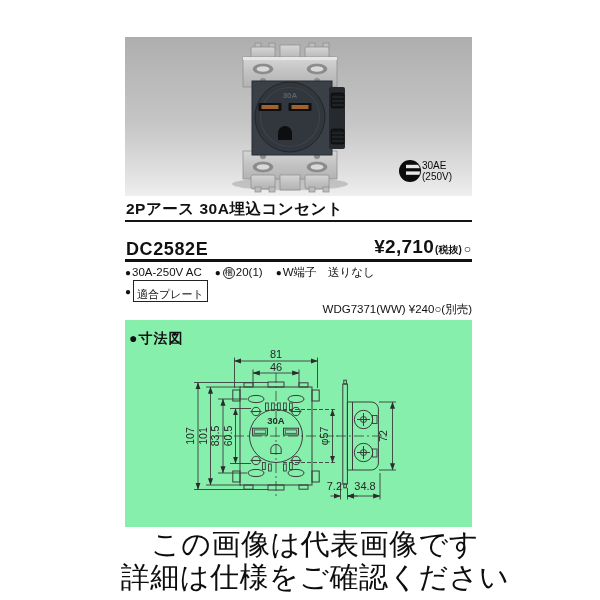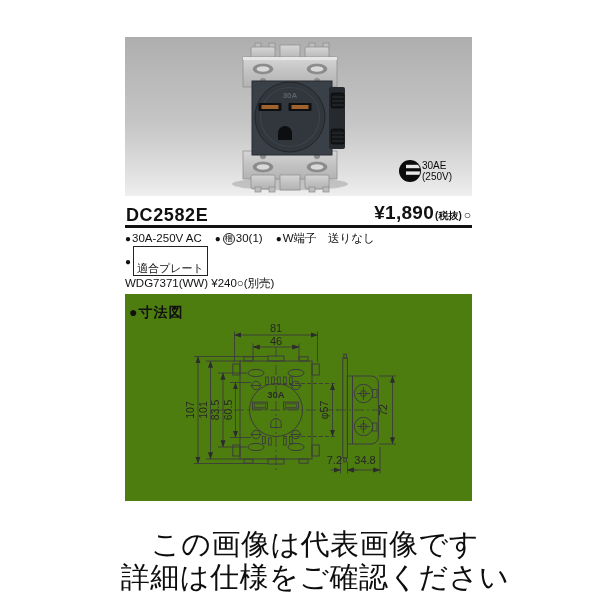--- a/index.html
+++ b/index.html
@@ -13,42 +13,42 @@
   .catalog{position:absolute;left:125px;top:37px;width:347px;}
   .photo{position:relative;height:159px;}
   .photo svg{position:absolute;left:0;top:0;}
   .title{
     margin-top:5px;font-size:15.5px;font-weight:bold;letter-spacing:.5px;
     line-height:16px;padding:0 0 3px 1px;border-bottom:2px solid #151515;
     white-space:nowrap;
   }
   .model-row{
     display:flex;justify-content:space-between;align-items:flex-end;
-    border-bottom:3px solid #111;padding:6px 1px 1px 1px;
+    border-bottom:3px solid #111;padding:14px 1px 1px 1px;
   }
   .model{font-size:18px;font-weight:bold;letter-spacing:.6px;line-height:17px;}
   .price-wrap{display:flex;align-items:baseline;}
   .price{font-size:19px;font-weight:bold;letter-spacing:.3px;}
   .price-note{font-size:10px;font-weight:bold;margin-left:1px;}
   .price-mark{font-size:12px;margin-left:2px;}
   .specs{margin-top:4px;font-size:11.5px;line-height:13px;white-space:nowrap;}
   .spec-line{margin-top:1px;display:flex;align-items:center;}
   .spec-item{margin-right:13px;display:inline-flex;align-items:center;}
   .bullet{font-size:10px;margin-right:1px;}
   .circled{
     display:inline-block;width:12px;height:12px;box-sizing:border-box;
     border:1px solid #222;border-radius:50%;font-size:8px;line-height:10px;
     text-align:center;margin:0 1px;flex:0 0 auto;
   }
   .boxed{
-    border:1px solid #222;padding:16px 3px 1px 3px;margin:0 9px 0 1px;
+    border:1px solid #222;padding:8px 3px 1px 3px;margin:0 9px 0 1px;
     font-size:11px;line-height:11px;
   }
-  .plate-option{margin-top:1px;}
-  .dim-area{margin-top:4px;height:207px;background:#4d7c0f;position:relative;text-align:right;}
+  .plate-option{margin-top:1px;text-align:right;}
+  .dim-area{margin-top:4px;height:207px;background:#86efac;position:relative;text-align:right;}
   .dim-label{position:absolute;left:4px;top:10px;font-size:14px;font-weight:bold;letter-spacing:1px;}
   .dim-area svg{position:absolute;left:0;top:0;}
   .notice{
     position:absolute;left:25px;top:528px;width:580px;text-align:center;
     font-size:29px;line-height:33px;color:#0d0d0d;white-space:nowrap;letter-spacing:.5px;
   }
   .dimtxt{font-size:11px;fill:#262626;}
   .dimtxt-s{font-size:10.5px;fill:#262626;}
 </style>
 </head>
@@ -146,40 +146,41 @@
         <g clip-path="url(#ratingClip)">
           <rect x="281" y="127.8" width="17" height="3.4" fill="#e7e7e7"></rect>
           <rect x="281" y="134.4" width="17" height="3.4" fill="#e7e7e7"></rect>
         </g>
         <text x="297" y="132" font-size="10" fill="#0a0a0a">30AE</text>
         <text x="297" y="143" font-size="10" fill="#0a0a0a">(250V)</text>
       </g>
     </svg>
   </div>
 
+  <div class="title">2Pアース 30A埋込コンセント</div>
 
   <div class="model-row">
     <span class="model">DC2582E</span>
     <span class="price-wrap">
-      <span class="price">¥1,890</span>
+      <span class="price">¥2,710</span>
       <span class="price-note">(税抜)</span>
       <span class="price-mark">○</span>
     </span>
   </div>
 
   <div class="specs">
     <div class="spec-line">
       <span class="spec-item">
         <span class="bullet">●</span>
         <span>30A-250V AC</span>
       </span>
       <span class="spec-item">
         <span class="bullet">●</span>
         <span class="circled">梱</span>
-        <span>30(1)</span>
+        <span>20(1)</span>
       </span>
       <span class="spec-item">
         <span class="bullet">●</span>
         <span>W端子　送りなし</span>
       </span>
     </div>
     <div class="spec-line">
       <span class="bullet">●</span>
       <span class="boxed">適合プレート</span>
     </div>

